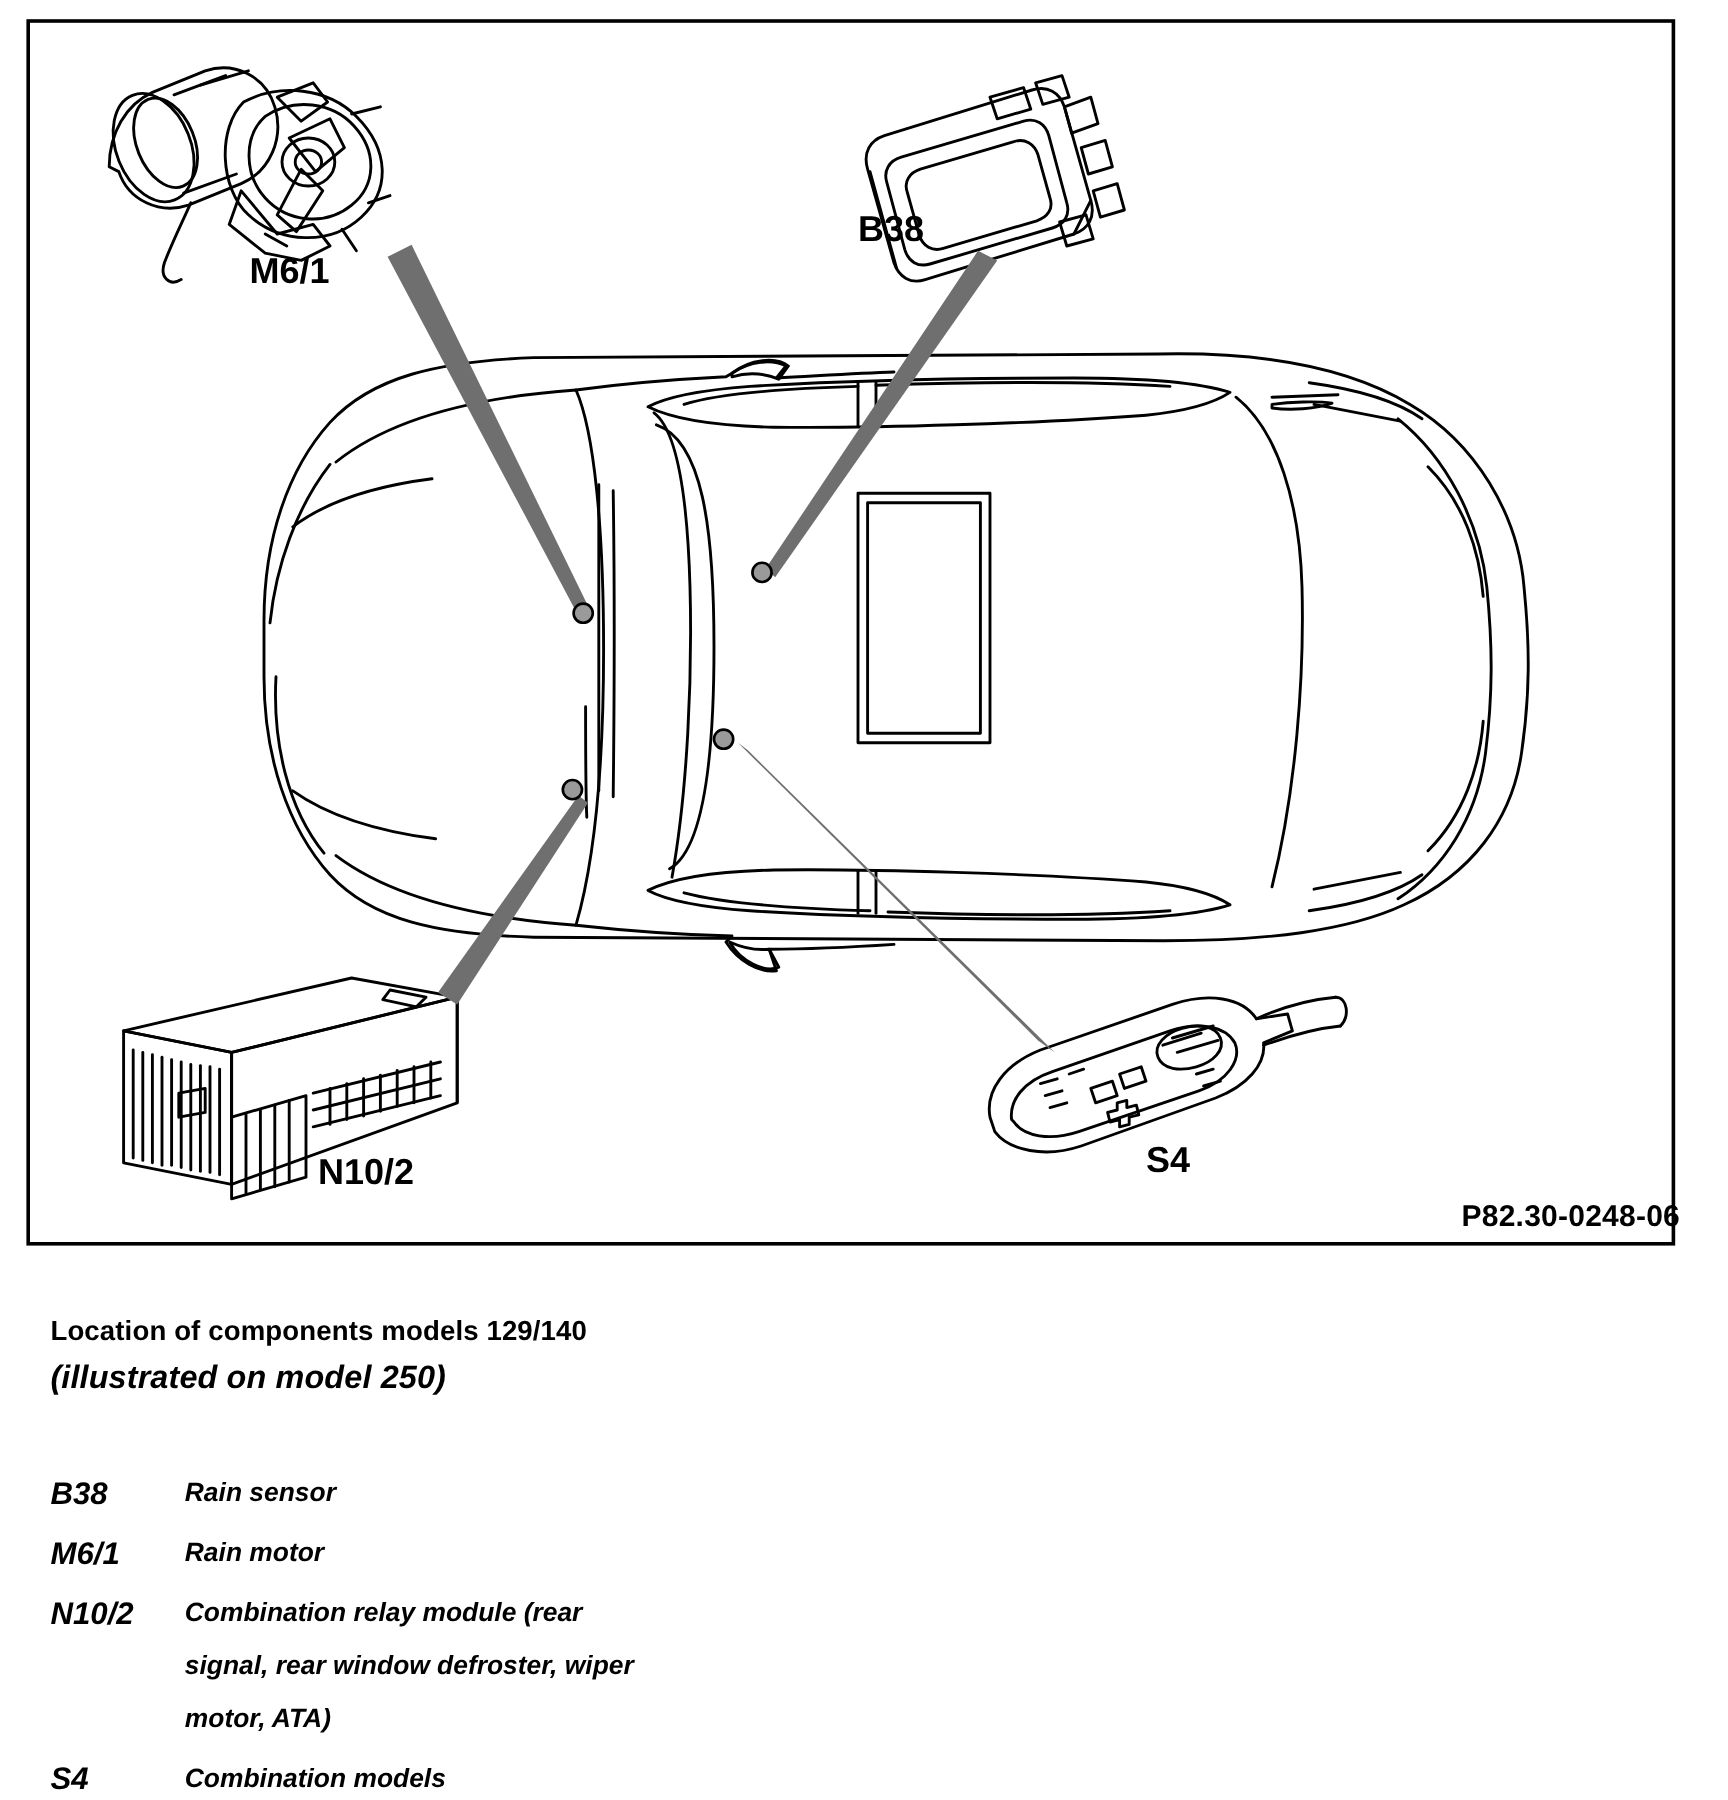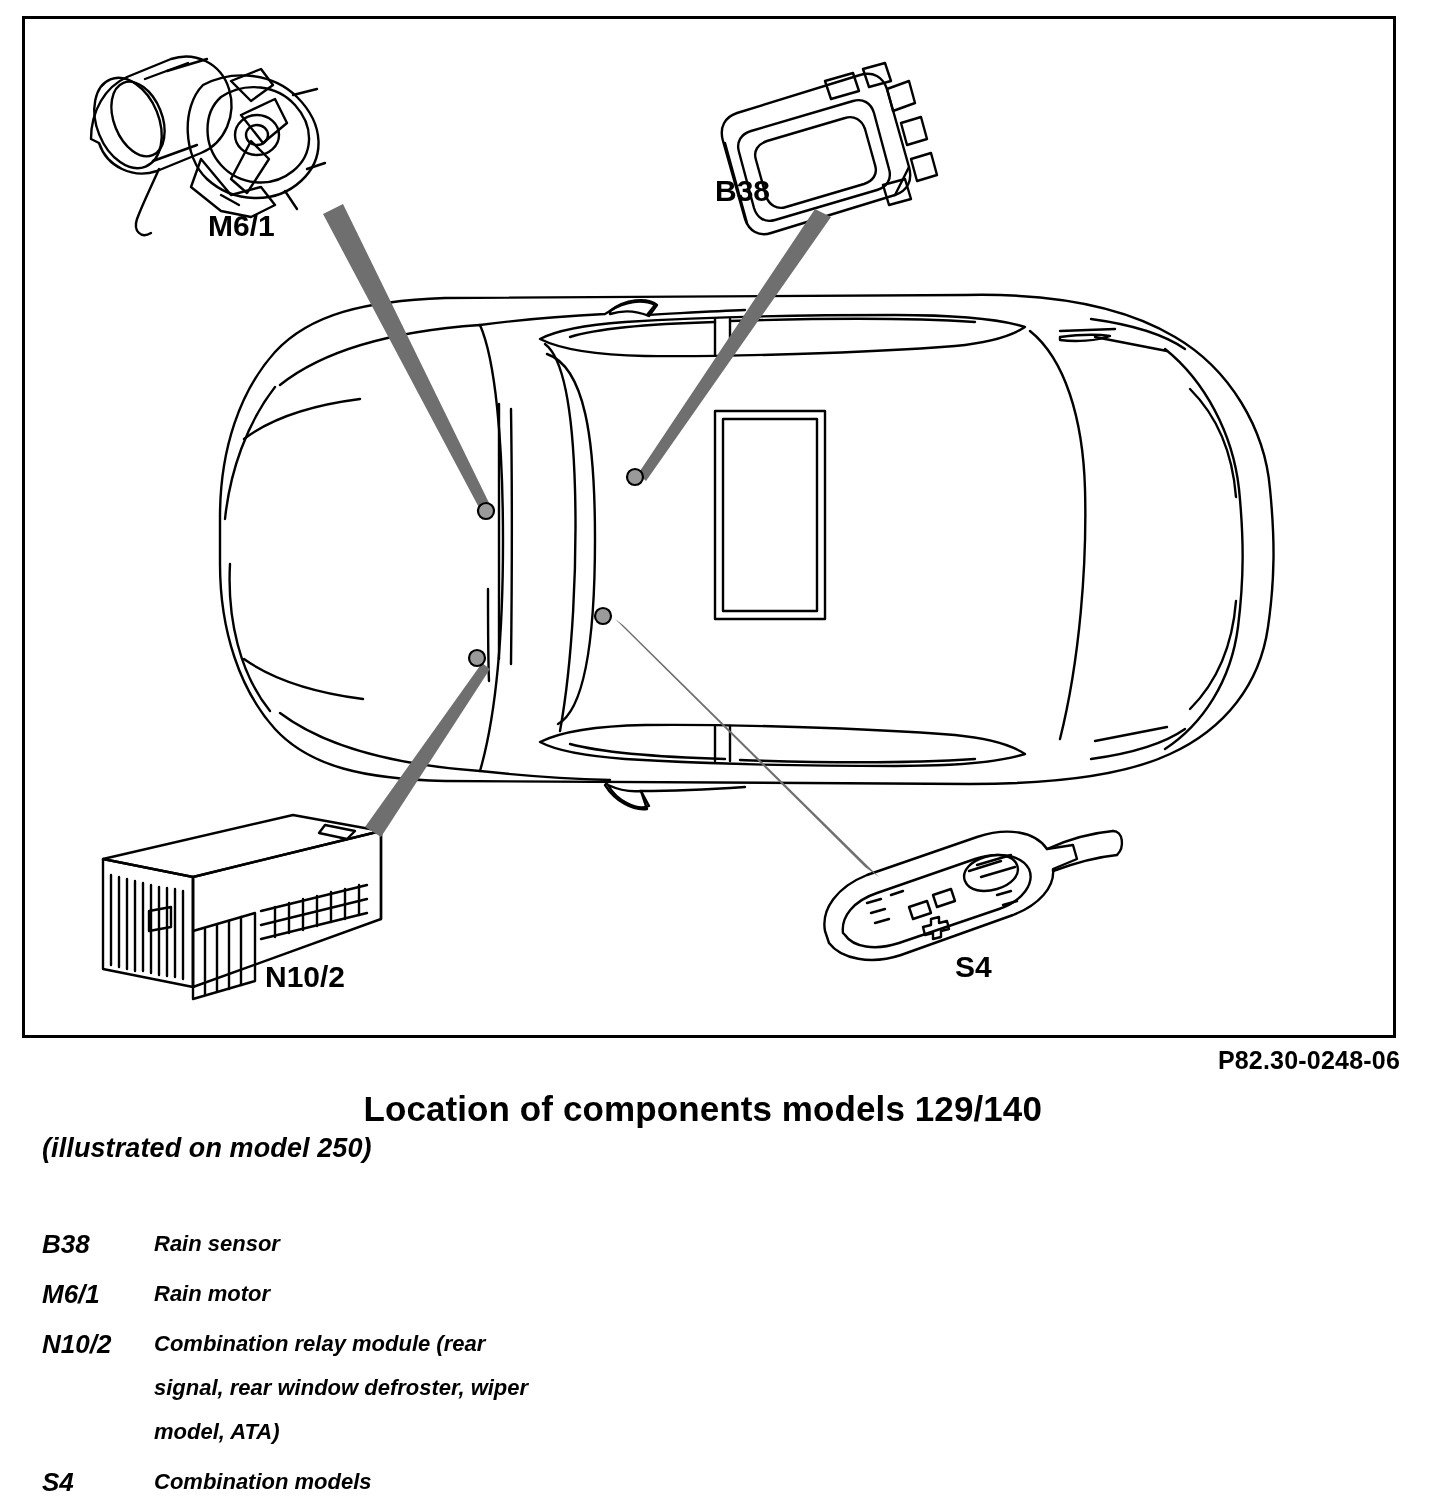--- a/index.html
+++ b/index.html
@@ -35,40 +35,39 @@
   }
   .figure-svg {
     position: absolute;
     left: 0;
     top: 0;
   }
   
   .figure-number {
     position: absolute;
     right: 40px;
-    top: 1046px;
+    top: 1000px;
     font-size: 25px;
     font-weight: 700;
     letter-spacing: 0.2px;
     font-family: "Liberation Sans", sans-serif;
   }
   
   .caption-block {
     position: absolute;
     left: 42px;
     top: 1090px;
     width: 1000px;
   }
   .caption-title {
-    font-size: 35px;
+    font-size: 23px;
     font-weight: 700;
     font-style: normal;
     line-height: 38px;
     letter-spacing: 0.1px;
-    text-align: right;
   }
   .caption-sub {
     font-size: 27px;
     font-weight: 700;
     font-style: italic;
     line-height: 40px;
     letter-spacing: 0.1px;
   }
   
   .legend {
@@ -383,21 +382,21 @@
       <div class="legend-desc">
         <span>Rain motor</span>
       </div>
     </div>
 
     <div class="legend-row">
       <div class="legend-key">N10/2</div>
       <div class="legend-desc">
         <span>Combination relay module (rear</span>
         <span class="cont">signal, rear window defroster, wiper</span>
-        <span class="cont">model, ATA)</span>
+        <span class="cont">motor, ATA)</span>
       </div>
     </div>
 
     <div class="legend-row">
       <div class="legend-key">S4</div>
       <div class="legend-desc">
         <span>Combination models</span>
       </div>
     </div>
 

